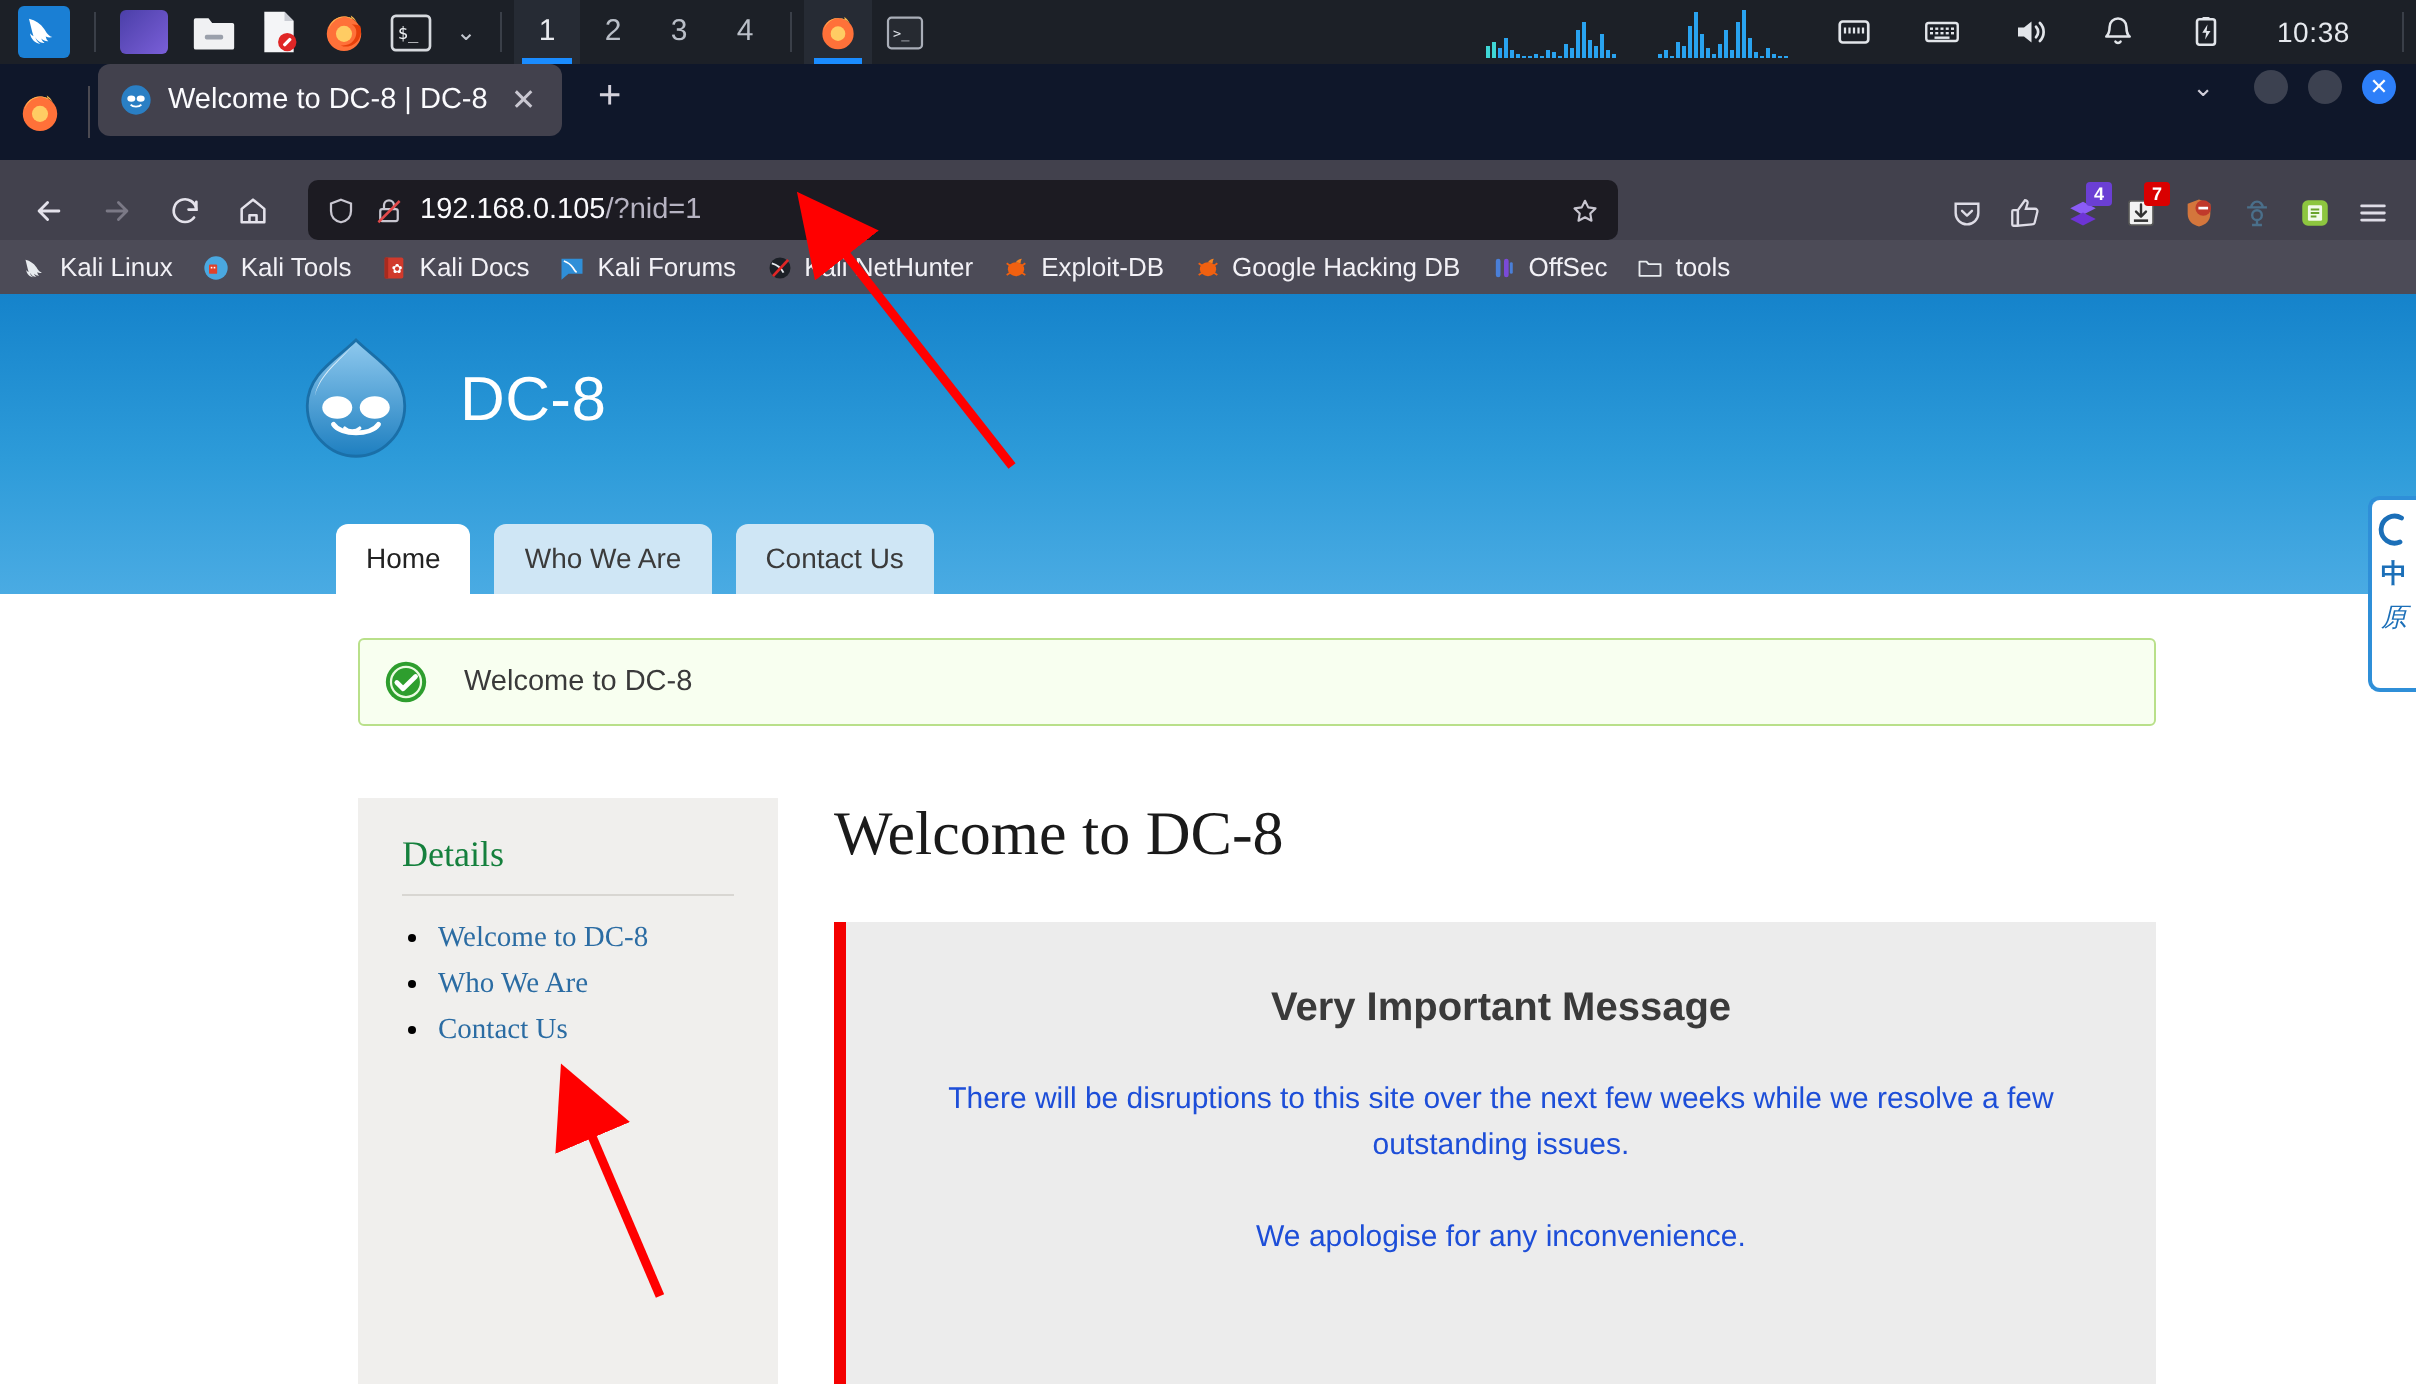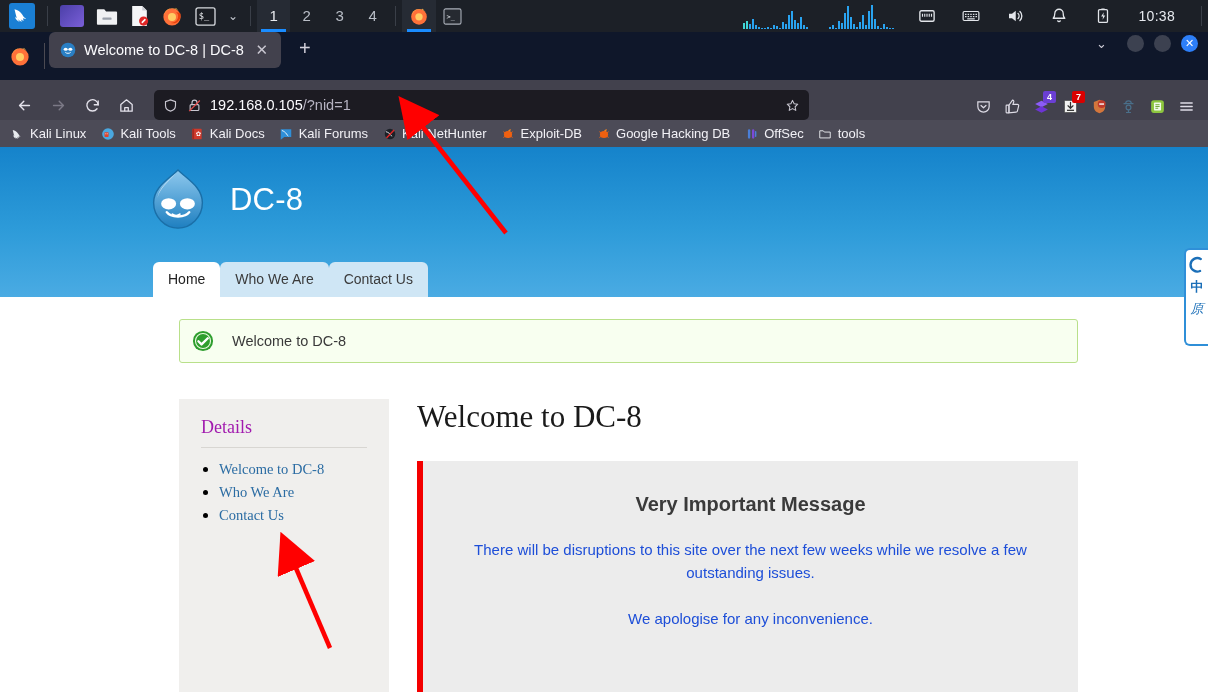--- a/index.html
+++ b/index.html
@@ -101,38 +101,38 @@
   
   #page { position:relative; width:1208px; height:546px; background:#fff; overflow:hidden; }
   #site-header {
     height:150px;
     background:linear-gradient(180deg,#1583cb 0%,#2d9bd9 55%,#4aabe3 100%);
     position:relative;
   }
   #brand { display:flex; align-items:center; gap:22px; padding:22px 0 0 148px; }
   #logo { width:60px; height:62px; }
   #sitename { color:#ffffff; font-size:31px; font-weight:400; letter-spacing:.2px; }
-  #tabs { position:absolute; left:153px; bottom:0; display:flex; gap:0; }
+  #tabs { position:absolute; left:168px; bottom:0; display:flex; gap:12px; }
   .ptab { padding:9px 15px 10px; font-size:14px; color:#3b3b3b;
           background:#cfe6f5; border-radius:6px 6px 0 0; }
   .ptab.active { background:#ffffff; color:#222; }
 
   #content-wrap { padding:0;margin-left:31px; }
   #status-msg {
     margin:22px 130px 0 148px; background:#f8fff0; border:1px solid #b9e08a;
     border-radius:3px; height:44px; display:flex; align-items:center;
     gap:18px; padding-left:12px;
   }
   #status-msg .chk { width:22px; height:22px; flex:0 0 auto; }
   #status-msg span { font-size:14.5px; color:#3a3a3a; }
 
   #cols { display:flex; margin-top:36px; }
   #sidebar { width:210px; margin-left:148px; background:#f0efed; padding:18px 22px 26px; }
   #sidebar h2 { font-family:"Liberation Serif", serif; font-size:18px; font-weight:400;
-                color:#a21caf; padding-bottom:9px; border-bottom:1px solid #d8d6d2;
+                color:#15803d; padding-bottom:9px; border-bottom:1px solid #d8d6d2;
                 margin-bottom:12px; }
   #sidebar ul { list-style:disc; padding-left:18px; }
   #sidebar li { margin:5px 0; }
   #sidebar a { font-family:"Liberation Serif", serif; font-size:14.5px;
                color:#2b6ca3; text-decoration:none; }
 
   #main { margin-left:28px; flex:1; margin-right:130px; }
   #main h1 { font-family:"Liberation Serif", serif; font-size:31px; font-weight:400;
              color:#1a1a1a; margin-bottom:26px; }
   #notice { background:#ececec; border-left:6px solid #f40000; padding:32px 40px 40px;

